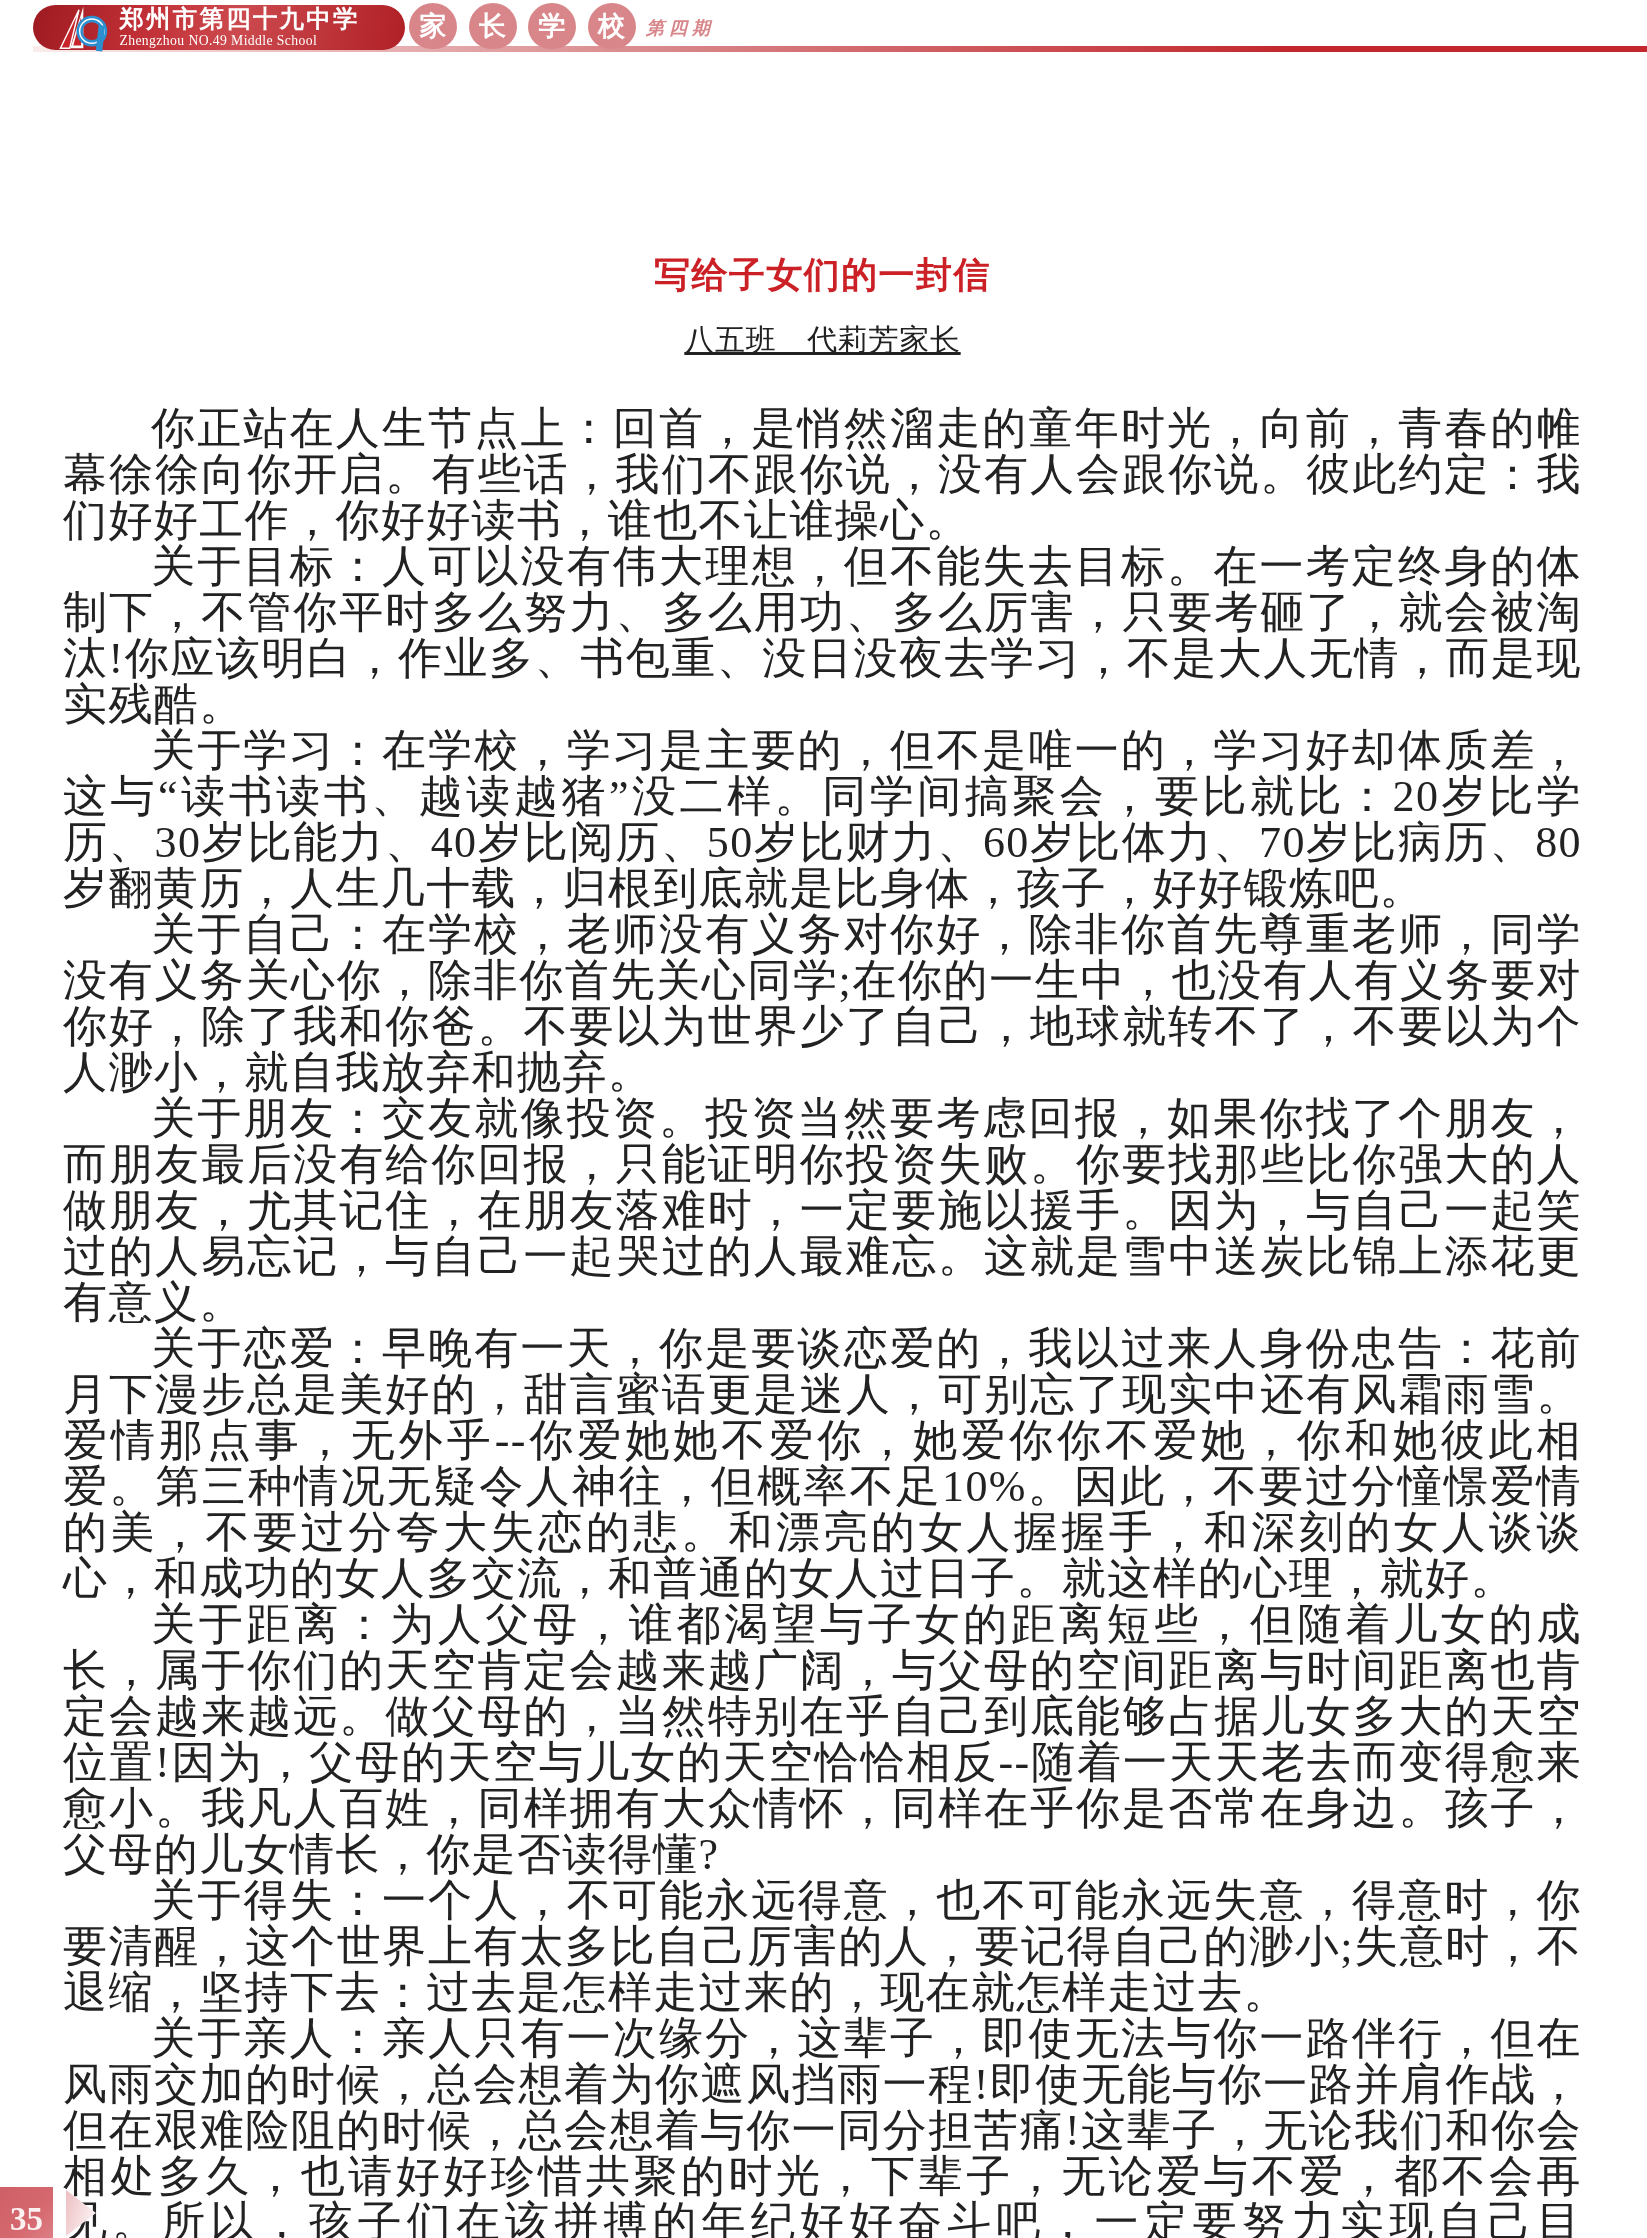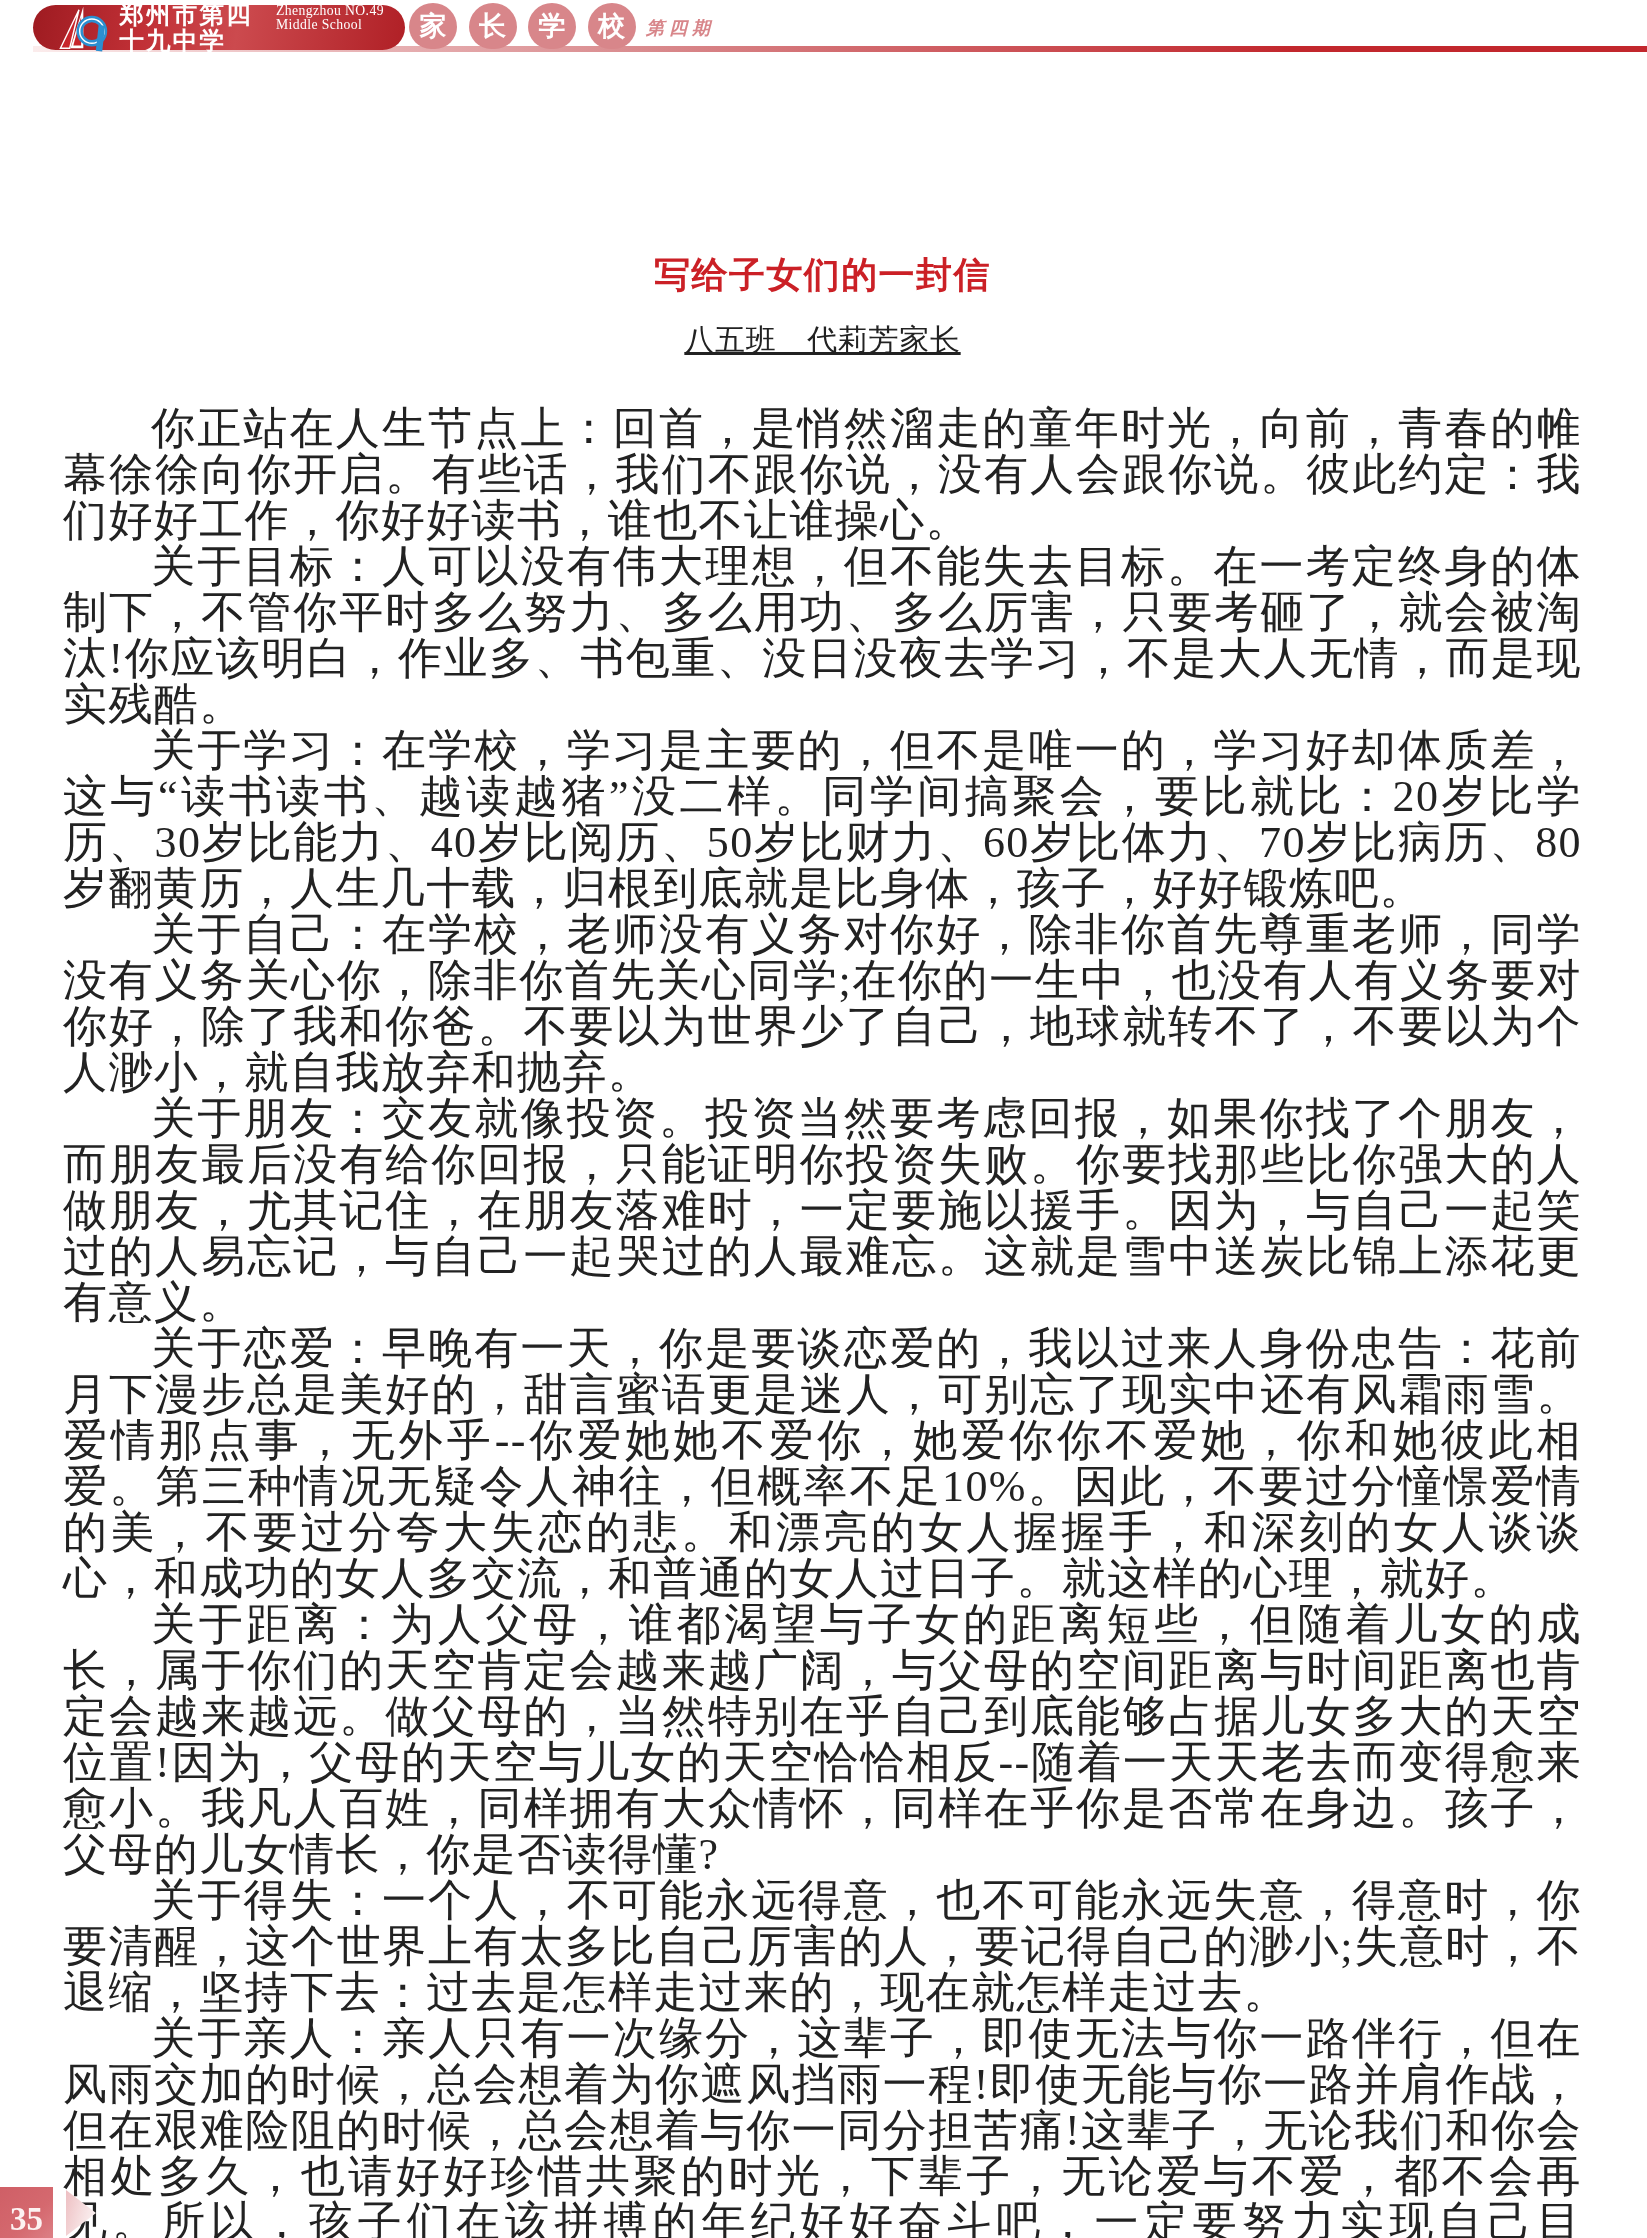--- a/index.html
+++ b/index.html
@@ -19,21 +19,21 @@
     background: linear-gradient(90deg, #fbecec 0%, #eab9bb 18%, #d98a8d 38%, #c2272d 78%, #c2272d 100%);
   }
   .header-bar {
     position: absolute; top: 5px; left: 33px; width: 372px; height: 45px;
     border-radius: 23px;
     background: linear-gradient(100deg, #9e1b21 0%, #c13036 30%, #cc4a4e 55%, #b02026 100%);
     display: flex; align-items: center;
   }
   .logo-wrap { width: 85px; height: 45px; position: relative; flex: 0 0 auto; }
   .logo-wrap svg { position: absolute; left: 13px; top: -1.4px; }
-  .school-names { display: flex; line-height: 1.05; margin-left: 1.4px; }
+  .school-names { display: flex; flex-direction: column; line-height: 1.05; margin-left: 1.4px; }
   .school-cn {
     color: #ffffff; font-size: 24.5px; font-weight: bold; letter-spacing: 2.2px;
     font-family: "Liberation Serif", "DejaVu Serif", serif;
   }
   .school-en {
     color: #ffffff; font-size: 13.7px; letter-spacing: 0.4px; margin-top: 2.2px;
     font-family: Liberation Serif, serif;
   }
   .badges { position: absolute; top: 2.9px; left: 409px; display: flex; }
   .badge {

